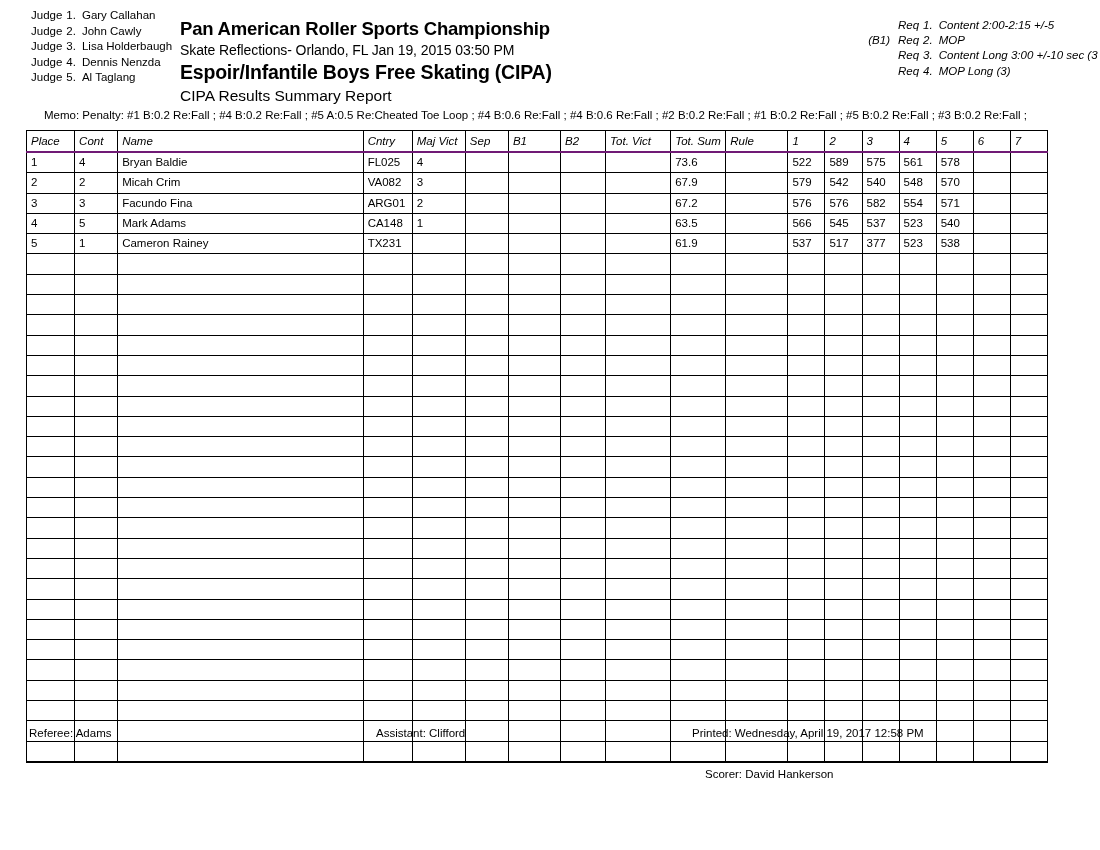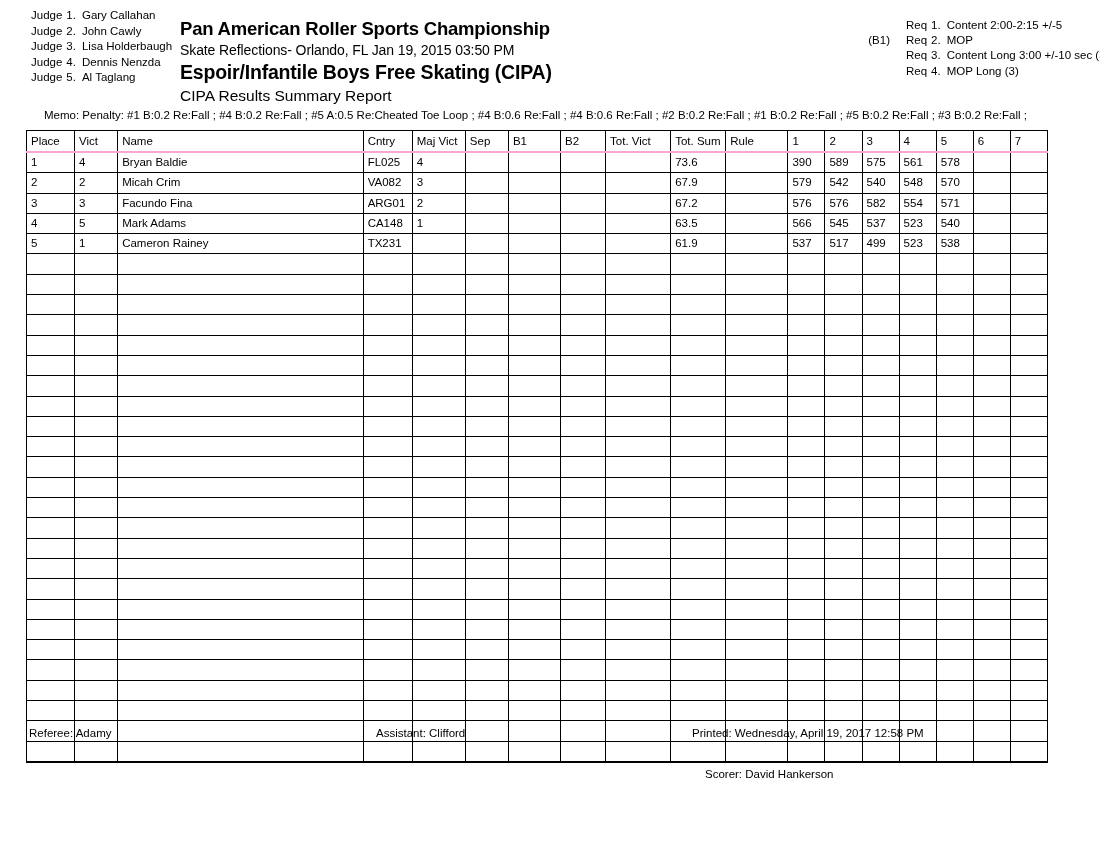--- a/index.html
+++ b/index.html
@@ -75,27 +75,28 @@
     font-size: 19px;
     font-weight: bold;
     text-align: center;
     width: 175px;
     line-height: 24px;
   }
   .req-list {
     font-size: 11.5px;
     line-height: 15.2px;
     white-space: nowrap;
+    font-style: italic;
   }
   .req-row { display: block; height: 15.2px; }
   .req-prefix {
     display: inline-block;
     width: 30px;
     text-align: right;
-    padding-right: 16px;
+    padding-right: 8px;
   }
   .req-label { display: inline-block; }
   .req-idx { display: inline-block; padding-left: 4px; }
   .req-text { display: inline-block; padding-left: 6px; }
 
   
   .memo {
     position: absolute;
     left: 44px;
     top: 108px;
@@ -122,23 +123,24 @@
     height: 19.3px;
     padding: 0 0 0 4px;
     font-weight: normal;
     text-align: left;
     vertical-align: middle;
     line-height: 19.3px;
     overflow: hidden;
     white-space: nowrap;
   }
   .results-table thead th {
-    border-bottom: 2px solid #f9a8d4;
+    border-bottom: 2px solid #701a75;
     height: 20px;
     line-height: 20px;
+    font-style: italic;
   }
   .results-table tbody tr:last-child td {
     border-bottom: 2px solid #000000;
   }
   .ctr { text-align: center; padding-left: 0; }
   .col-place   { width: 48px; }
   .col-cont    { width: 43px; }
   .col-name    { width: 245px; }
   .col-cntry   { width: 49px; }
   .col-majvict { width: 53px; }
@@ -217,21 +219,21 @@
         <col class="col-judge">
         <col class="col-judge">
       <col class="col-judge">
         <col class="col-judge">
         <col class="col-judge">
       <col class="col-judge">
     </colgroup>
     <thead>
       <tr id="header-row">
           <th class="ctr">Place</th>
-          <th class="ctr">Vict</th>
+          <th class="ctr">Cont</th>
           <th>Name</th>
           <th>Cntry</th>
           <th>Maj Vict</th>
           <th>Sep</th>
           <th>B1</th>
           <th>B2</th>
           <th>Tot. Vict</th>
           <th>Tot. Sum</th>
           <th>Rule</th>
           <th class="ctr">1</th>
@@ -249,21 +251,21 @@
           <td class="ctr">4</td>
           <td>Bryan Baldie</td>
           <td>FL025</td>
           <td>4</td>
           <td></td>
           <td></td>
           <td></td>
           <td></td>
           <td>73.6</td>
           <td></td>
-          <td class="ctr">390</td>
+          <td class="ctr">522</td>
           <td class="ctr">589</td>
           <td class="ctr">575</td>
           <td class="ctr">561</td>
           <td class="ctr">578</td>
           <td class="ctr"></td>
           <td class="ctr"></td>
         </tr>
         <tr>
           <td class="ctr">2</td>
           <td class="ctr">2</td>
@@ -331,21 +333,21 @@
           <td>TX231</td>
           <td></td>
           <td></td>
           <td></td>
           <td></td>
           <td></td>
           <td>61.9</td>
           <td></td>
           <td class="ctr">537</td>
           <td class="ctr">517</td>
-          <td class="ctr">499</td>
+          <td class="ctr">377</td>
           <td class="ctr">523</td>
           <td class="ctr">538</td>
           <td class="ctr"></td>
           <td class="ctr"></td>
         </tr>
         <tr>
           <td class="ctr"></td>
           <td class="ctr"></td>
           <td></td>
           <td></td>
@@ -841,19 +843,19 @@
           <td class="ctr"></td>
           <td class="ctr"></td>
           <td class="ctr"></td>
           <td class="ctr"></td>
           <td class="ctr"></td>
         </tr>
       </tbody>
   </table>
 
   <div class="footer">
-    <div class="ft-referee">Referee:  Adamy</div>
+    <div class="ft-referee">Referee:  Adams</div>
     <div class="ft-assistant">Assistant:  Clifford</div>
     <div class="ft-printed">Printed:  Wednesday, April 19, 2017  12:58 PM</div>
     <div class="ft-scorer">Scorer:  David Hankerson</div>
   </div>
 
 </div>
 
 </body></html>

